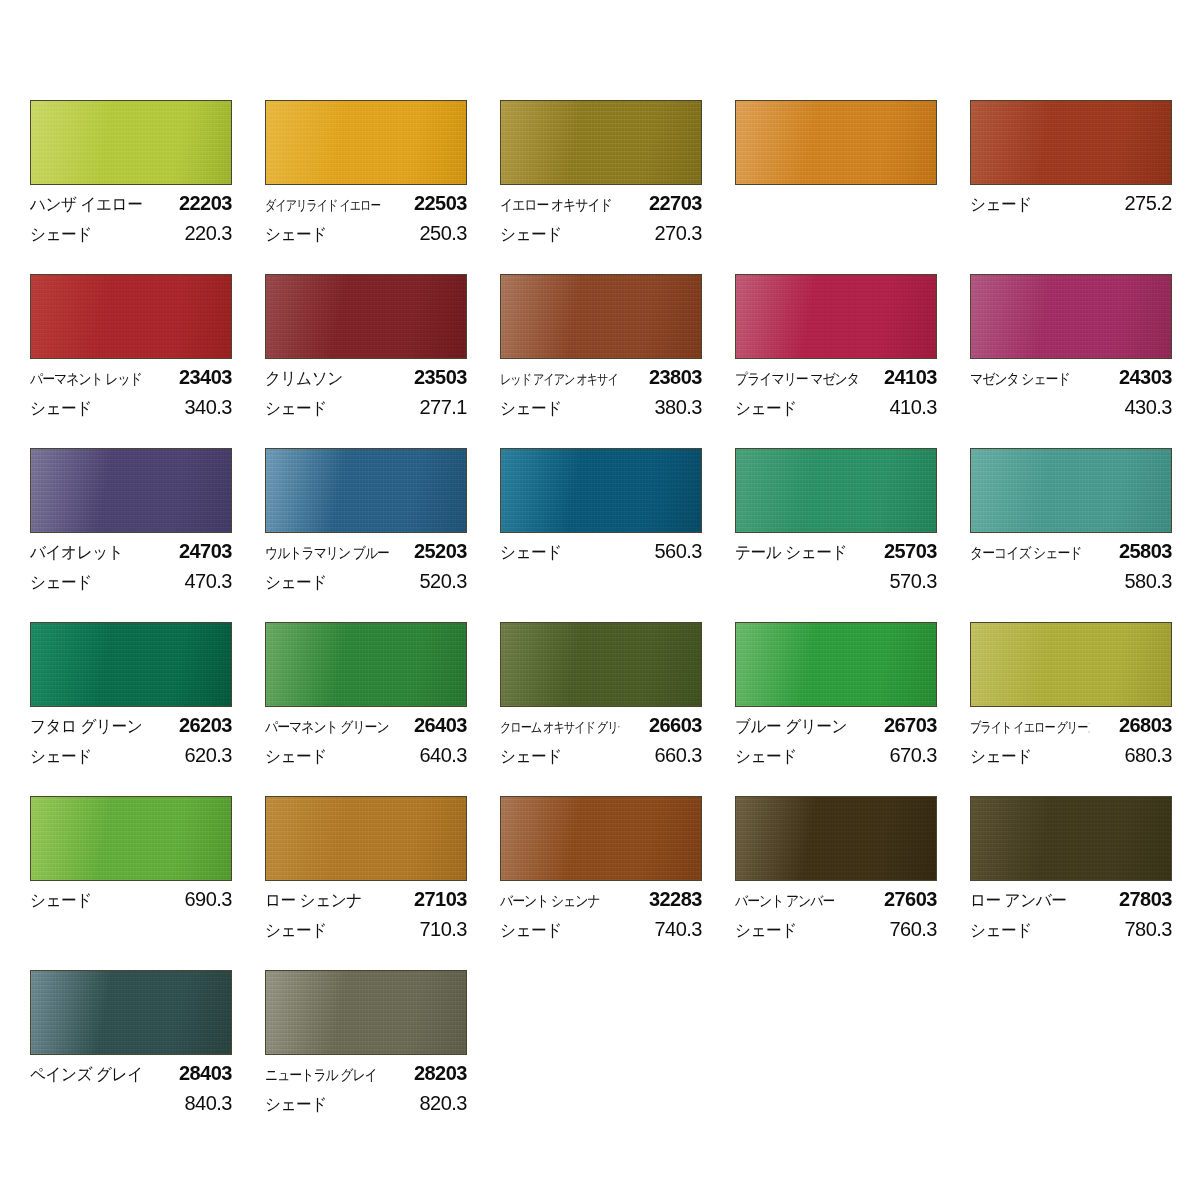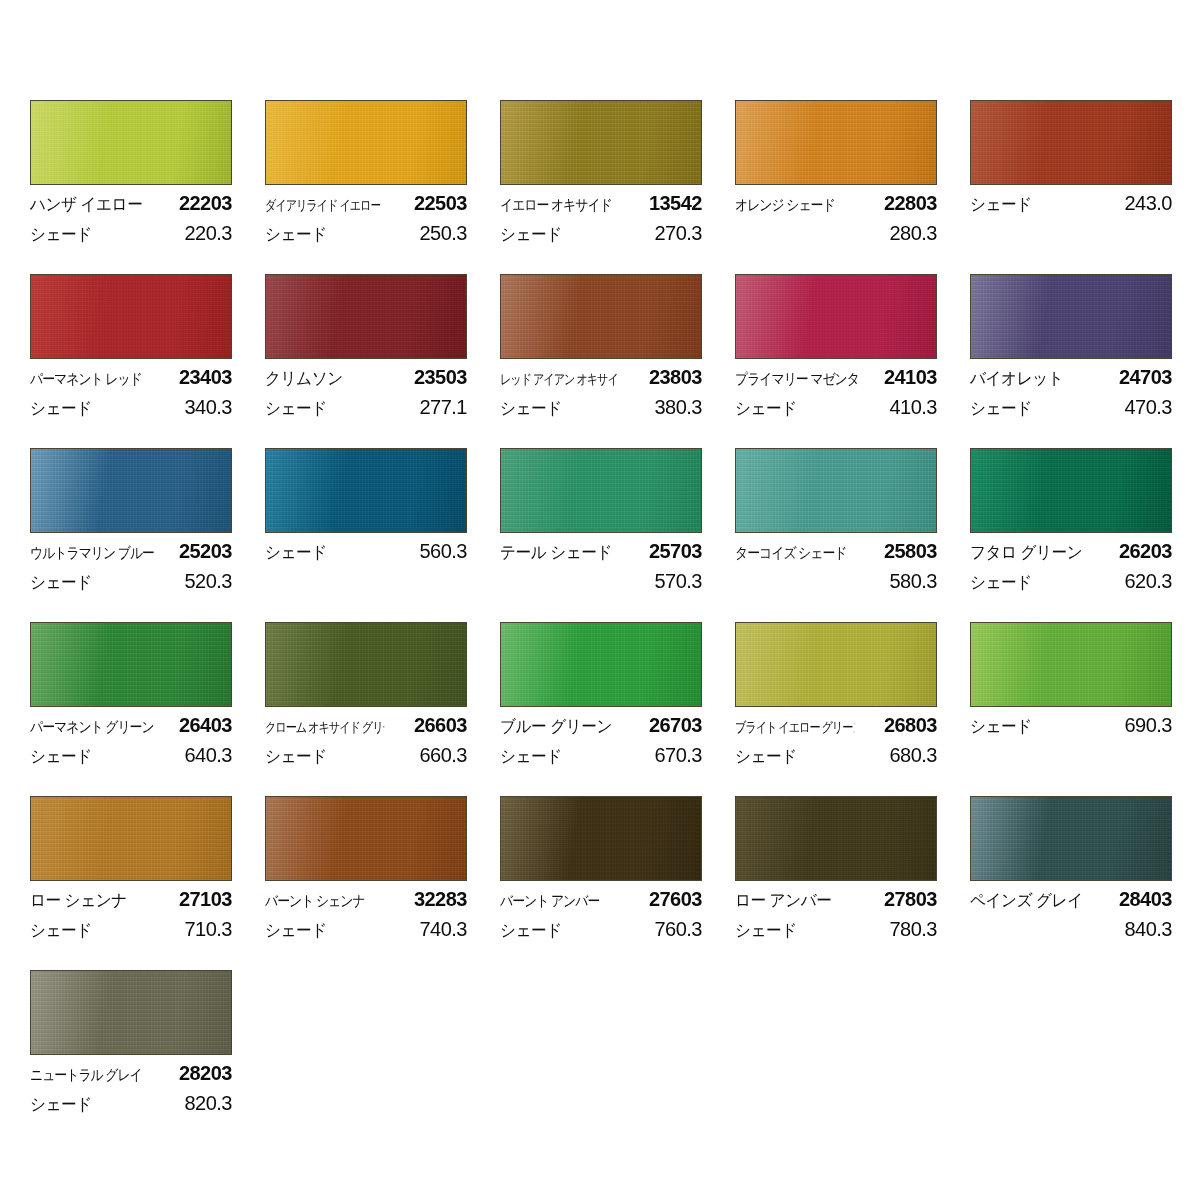--- a/index.html
+++ b/index.html
@@ -156,55 +156,45 @@
       </div>
       <div class="cell">
         <div class="swatch" style="border-color: rgb(74, 68, 48); background: rgb(141, 123, 34);">
           <div class="sheen" style="background: linear-gradient(100deg, rgb(176, 154, 69) 0%, rgb(141, 123, 34) 38%, rgb(141, 123, 34) 72%, rgb(125, 109, 28) 100%);"></div>
           <div class="tex-h"></div>
           <div class="tex-v"></div>
         </div>
         <div class="caption">
           <div class="capline">
             <span class="name narrow">イエロー オキサイド</span>
-            <span class="code">13542</span>
+            <span class="code">22703</span>
           </div>
           <div class="capline">
             <span class="name">シェード</span>
             <span class="code sub">270.3</span>
           </div>
         </div>
       </div>
       <div class="cell">
         <div class="swatch" style="border-color: rgb(74, 68, 48); background: rgb(207, 130, 34);">
           <div class="sheen" style="background: linear-gradient(100deg, rgb(221, 160, 85) 0%, rgb(207, 130, 34) 38%, rgb(207, 130, 34) 72%, rgb(191, 115, 23) 100%);"></div>
           <div class="tex-h"></div>
           <div class="tex-v"></div>
         </div>
-        <div class="caption">
-          <div class="capline">
-            <span class="name narrow">オレンジ シェード</span>
-            <span class="code">22803</span>
-          </div>
-          <div class="capline">
-            <span class="name blank"></span>
-            <span class="code sub">280.3</span>
-          </div>
-        </div>
       </div>
       <div class="cell">
         <div class="swatch" style="border-color: rgb(74, 68, 48); background: rgb(157, 58, 32);">
           <div class="sheen" style="background: linear-gradient(100deg, rgb(176, 87, 59) 0%, rgb(157, 58, 32) 38%, rgb(157, 58, 32) 72%, rgb(140, 49, 25) 100%);"></div>
           <div class="tex-h"></div>
           <div class="tex-v"></div>
         </div>
         <div class="caption">
           <div class="capline">
             <span class="name">シェード</span>
-            <span class="code sub">243.0</span>
+            <span class="code sub">275.2</span>
           </div>
         </div>
       </div>
       <div class="cell">
         <div class="swatch" style="border-color: rgb(74, 68, 48); background: rgb(168, 38, 42);">
           <div class="sheen" style="background: linear-gradient(100deg, rgb(185, 60, 56) 0%, rgb(168, 38, 42) 38%, rgb(168, 38, 42) 72%, rgb(150, 32, 31) 100%);"></div>
           <div class="tex-h"></div>
           <div class="tex-v"></div>
         </div>
         <div class="caption">
@@ -263,20 +253,37 @@
             <span class="name narrow">プライマリー マゼンタ</span>
             <span class="code">24103</span>
           </div>
           <div class="capline">
             <span class="name">シェード</span>
             <span class="code sub">410.3</span>
           </div>
         </div>
       </div>
       <div class="cell">
+        <div class="swatch" style="border-color: rgb(74, 68, 48); background: rgb(160, 47, 99);">
+          <div class="sheen" style="background: linear-gradient(100deg, rgb(176, 86, 128) 0%, rgb(160, 47, 99) 38%, rgb(160, 47, 99) 72%, rgb(143, 39, 85) 100%);"></div>
+          <div class="tex-h"></div>
+          <div class="tex-v"></div>
+        </div>
+        <div class="caption">
+          <div class="capline">
+            <span class="name narrow">マゼンタ シェード</span>
+            <span class="code">24303</span>
+          </div>
+          <div class="capline">
+            <span class="name blank"></span>
+            <span class="code sub">430.3</span>
+          </div>
+        </div>
+      </div>
+      <div class="cell">
         <div class="swatch" style="border-color: rgb(74, 68, 48); background: rgb(76, 67, 112);">
           <div class="sheen" style="background: linear-gradient(100deg, rgb(122, 116, 151) 0%, rgb(76, 67, 112) 38%, rgb(76, 67, 112) 72%, rgb(66, 58, 101) 100%);"></div>
           <div class="tex-h"></div>
           <div class="tex-v"></div>
         </div>
         <div class="caption">
           <div class="capline">
             <span class="name">バイオレット</span>
             <span class="code">24703</span>
           </div>

